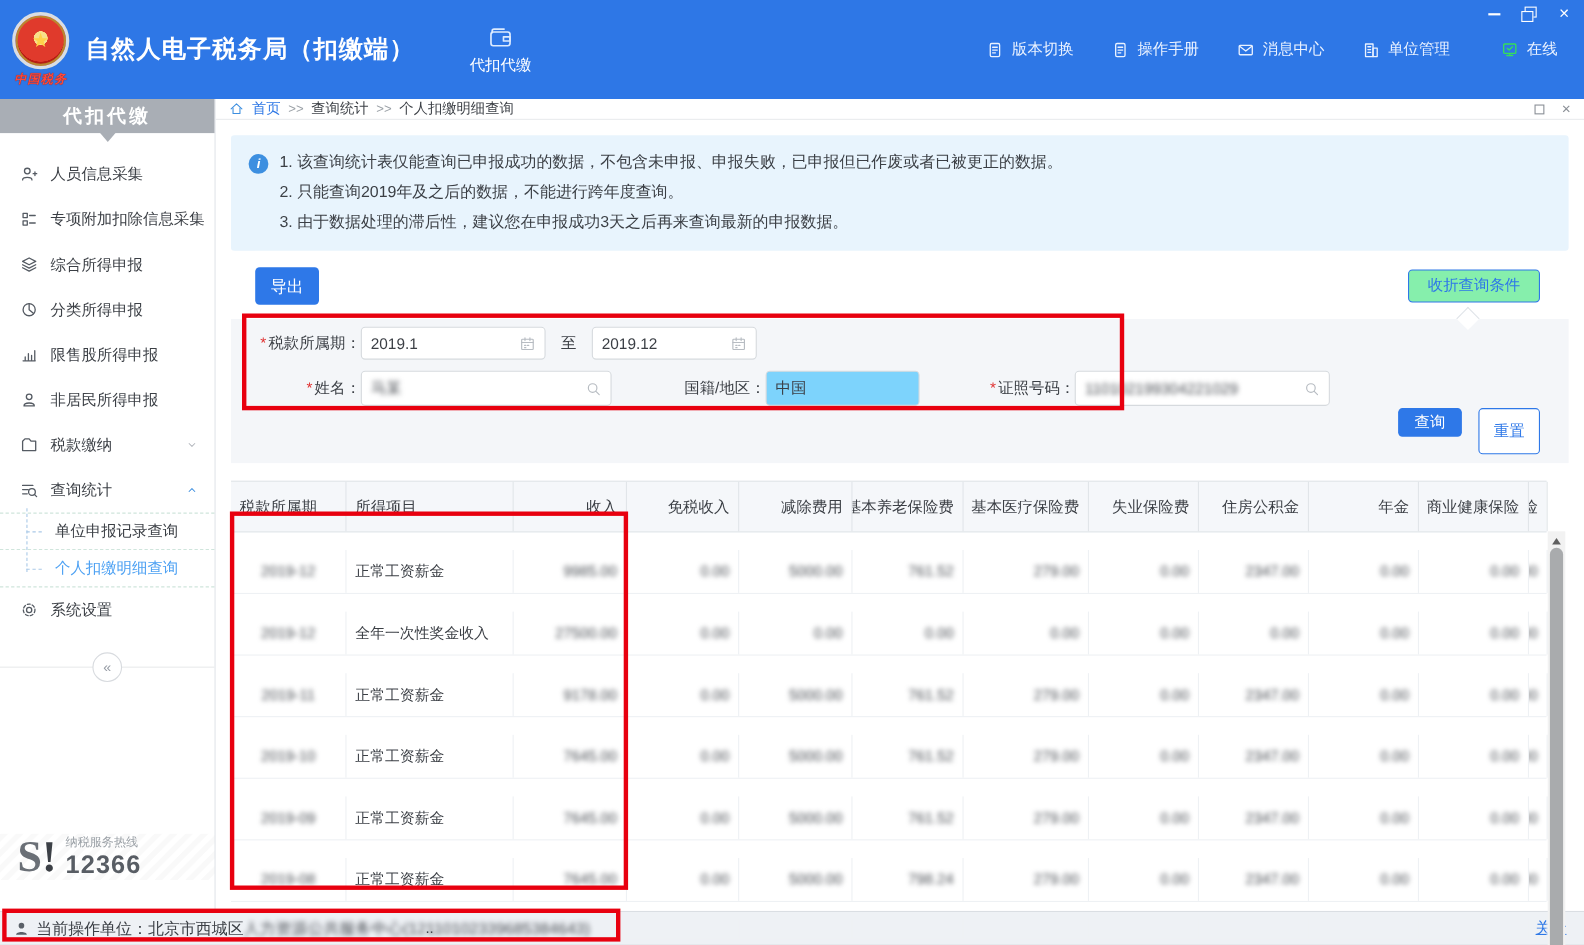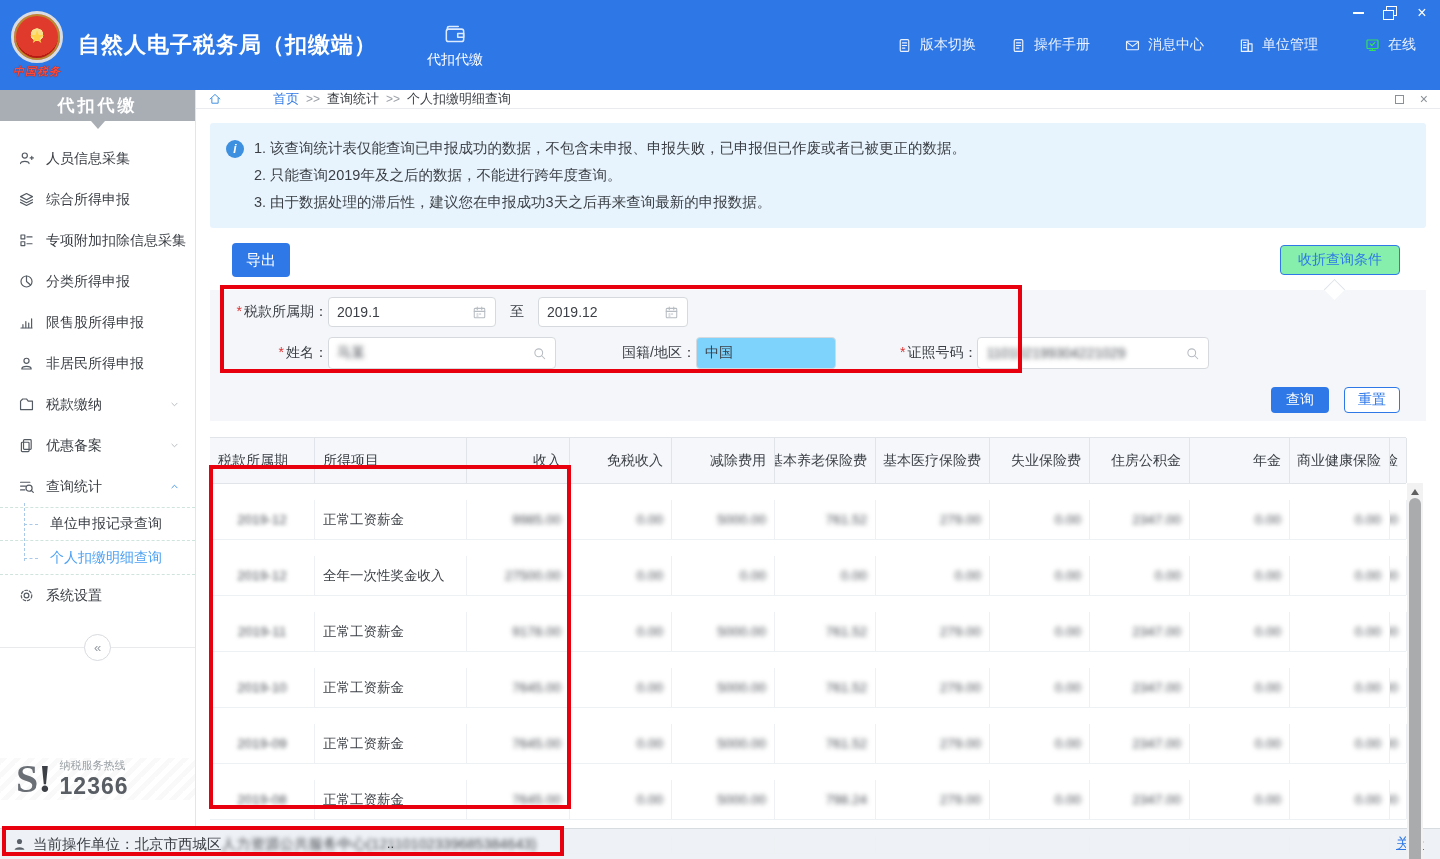--- a/index.html
+++ b/index.html
@@ -62,21 +62,21 @@
   .hotline { margin-top:auto; margin-bottom:28px; padding-left:16px; display:flex; align-items:center; gap:8px;
     background:linear-gradient(135deg, rgba(0,0,0,0.025) 25%, transparent 25%, transparent 50%, rgba(0,0,0,0.025) 50%, rgba(0,0,0,0.025) 75%, transparent 75%) 0 0/14px 14px; }
   .hot-ic { font-size:40px; font-weight:bold; color:#6a6f76; font-family:"Liberation Serif","DejaVu Serif",serif; position:relative; line-height:0.9; }
   .hot-ic i { font-style:normal; color:#3c4046; }
   .hot-txt .l1 { font-size:11px; color:#9aa0a6; }
   .hot-txt .l2 { font-size:23px; font-weight:bold; color:#585d64; letter-spacing:1px; }
   
   .main { flex:1; display:flex; flex-direction:column; background:#fff; min-width:0; }
   .crumb { height:31px; border-bottom:1px solid #e9ebee; display:flex; align-items:center; padding:0 12px; gap:7px; font-size:13px; }
   .crumb .ic { width:14px; height:14px; color:#3d8fe0; }
-  .crumb-home { color:#2e78e6; cursor:pointer;margin-left:44px; }
+  .crumb-home { color:#2e78e6; cursor:pointer; }
   .crumb-sep { color:#9aa0a6; font-size:12px; }
   .crumb-cur, .crumb-mid { color:#3b3f45; }
   .pane-ctrl { margin-left:auto; display:flex; align-items:center; gap:16px; color:#8b9097; }
   .pc-max { width:9px; height:9px; border:1.5px solid #8b9097; cursor:pointer; }
   .pc-close { font-size:14px; cursor:pointer; line-height:1; }
   .content { flex:1; padding:14px 14px 0 14px; position:relative; }
   
   .notice { background:#e8f4fd; border-radius:3px; padding:12px 16px; display:flex; gap:10px; }
   .notice .info-ic { flex:none; width:18px; height:18px; border-radius:50%; background:#3d8fe0; color:#fff;
     font-size:12px; font-weight:bold; display:flex; align-items:center; justify-content:center; margin-top:5px; font-style:italic; }
@@ -100,21 +100,21 @@
     display:flex; align-items:center; padding:0 8px; gap:6px; color:#3b3f45; cursor:text; }
   .qinput .tail-ic { margin-left:auto; width:15px; height:15px; color:#b7bcc2; cursor:pointer; }
   .qinput.disabled { background:#7dd3fc; cursor:default; }
   .w-from { width:168px; } .w-to { width:150px; }
   .w-name { width:228px; height:32px; } .w-nation { width:140px; height:32px; } .w-id { width:232px; height:32px; }
   .zhi { margin:0 14px; }
   .lbl-nation { margin-left:22px; }
   .lbl-id { margin-left:64px; width:auto; }
   .qbtns { position:absolute; right:26px; bottom:8px; display:flex; gap:15px; }
   .btn-query { width:58px; height:26px; background:#2e78e8; color:#fff; border:none; border-radius:4px; font-size:14px; cursor:pointer; }
-  .btn-reset { width:56px; height:26px; background:#fff; color:#2e78e8; border:1px solid #2e78e8; border-radius:4px; font-size:14px; cursor:pointer; }
+  .btn-reset { width:56px; height:42px; background:#fff; color:#2e78e8; border:1px solid #2e78e8; border-radius:4px; font-size:14px; cursor:pointer; }
   
   .tabs { margin-top:15px; padding-left:25px; display:flex; gap:17px; font-size:15px; }
   .tab { padding:0 4px 8px; border-bottom:2px solid #d8d8d8; color:#3b3f45; cursor:pointer; white-space:nowrap; }
   .tab.active { color:#3d8fe0; border-color:#3d8fe0; }
   
   .tbl { margin-top:11px; width:1213px; position:relative; font-size:13.5px; color:#3b3f45; }
   .trow { display:flex; width:1196px;margin-top:16px; }
   .thead { background:#f5f7fa; border-top:1px solid #e1e5e9; border-bottom:1px solid #e1e5e9; font-size:14px; }
   .thead .tcell { height:45px; border-right:1px solid #e1e5e9; }
   .tcell { flex:none; display:flex; align-items:center; padding:0 8px; overflow:hidden; white-space:nowrap; }
@@ -229,37 +229,37 @@
           <div class="m-item">
             <span class="ic"><svg viewBox="0 0 20 20">
                 <circle cx="8" cy="6.5" r="3"></circle>
                 <path d="M3 16c0-3.6 10-3.6 10 0"></path>
                 <path d="M14.3 9.3h3.8M16.2 7.4v3.8"></path>
               </svg></span>
             <span>人员信息采集</span>
           </div>
           <div class="m-item">
             <span class="ic"><svg viewBox="0 0 20 20">
-                <path d="M10 3l7 3.6-7 3.6-7-3.6z"></path>
-                <path d="M3 10.2l7 3.6 7-3.6"></path>
-                <path d="M3 13.4l7 3.6 7-3.6"></path>
-              </svg></span>
-            <span>综合所得申报</span>
-          </div>
-          <div class="m-item">
-            <span class="ic"><svg viewBox="0 0 20 20">
                 <rect x="3.5" y="3.5" width="4.5" height="4.5"></rect>
                 <path d="M10.5 5.8h6"></path>
                 <rect x="3.5" y="11.5" width="4.5" height="4.5"></rect>
                 <path d="M10.5 13.8h6"></path>
               </svg></span>
             <span>专项附加扣除信息采集</span>
           </div>
           <div class="m-item">
             <span class="ic"><svg viewBox="0 0 20 20">
+                <path d="M10 3l7 3.6-7 3.6-7-3.6z"></path>
+                <path d="M3 10.2l7 3.6 7-3.6"></path>
+                <path d="M3 13.4l7 3.6 7-3.6"></path>
+              </svg></span>
+            <span>综合所得申报</span>
+          </div>
+          <div class="m-item">
+            <span class="ic"><svg viewBox="0 0 20 20">
                 <circle cx="10" cy="10" r="6.5"></circle>
                 <path d="M10 3.5V10l4.8 4.2"></path>
               </svg></span>
             <span>分类所得申报</span>
           </div>
           <div class="m-item">
             <span class="ic"><svg viewBox="0 0 20 20">
                 <path d="M3.5 16.5h13"></path>
                 <path d="M5.8 16v-3.6M9.2 16V8.8M12.6 16v-5.4M16 16V5.6"></path>
               </svg></span>
@@ -270,30 +270,20 @@
                 <circle cx="10" cy="6.8" r="3"></circle>
                 <path d="M4.5 16.5c0-4.2 11-4.2 11 0z"></path>
               </svg></span>
             <span>非居民所得申报</span>
           </div>
           <div class="m-item">
             <span class="ic"><svg viewBox="0 0 20 20">
                 <path d="M3 16V6l2.5-2.5h4.5L12 6h5v10z"></path>
               </svg></span>
             <span>税款缴纳</span>
-            <span class="ic chev"><svg viewBox="0 0 20 20">
-                <path d="M6 8l4 4 4-4"></path>
-              </svg></span>
-          </div>
-          <div class="m-item">
-            <span class="ic"><svg viewBox="0 0 20 20">
-                <rect x="6.5" y="3" width="9" height="11.5" rx="1"></rect>
-                <rect x="4" y="6.2" width="9" height="11" rx="1"></rect>
-              </svg></span>
-            <span>优惠备案</span>
             <span class="ic chev"><svg viewBox="0 0 20 20">
                 <path d="M6 8l4 4 4-4"></path>
               </svg></span>
           </div>
           <div class="m-item expanded">
             <span class="ic"><svg viewBox="0 0 20 20">
                 <path d="M3 5h11M3 9.5h6M3 14h5"></path>
                 <circle cx="13" cy="12" r="3.6"></circle>
                 <path d="M15.6 14.6L18 17"></path>
               </svg></span>

